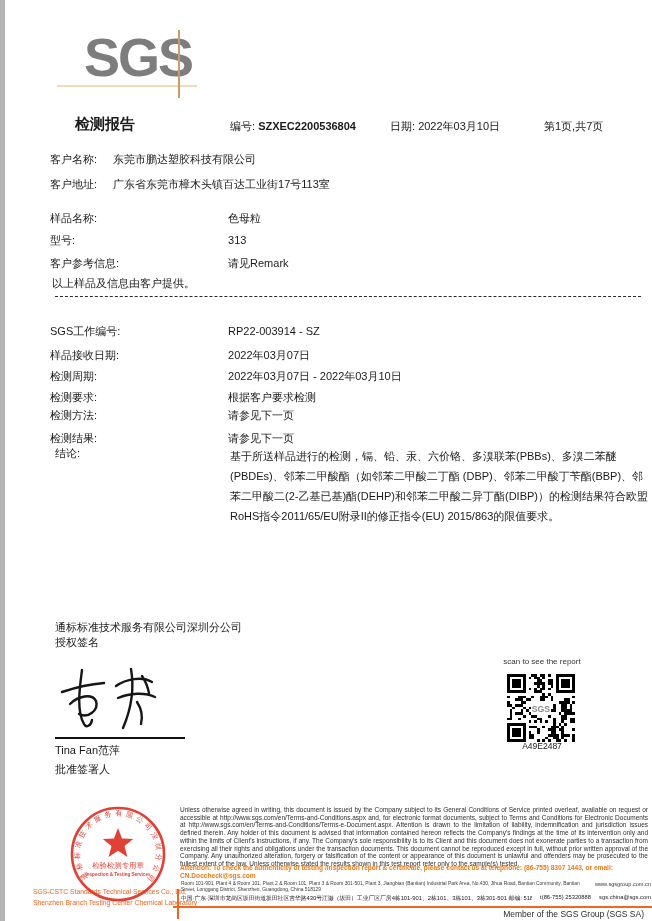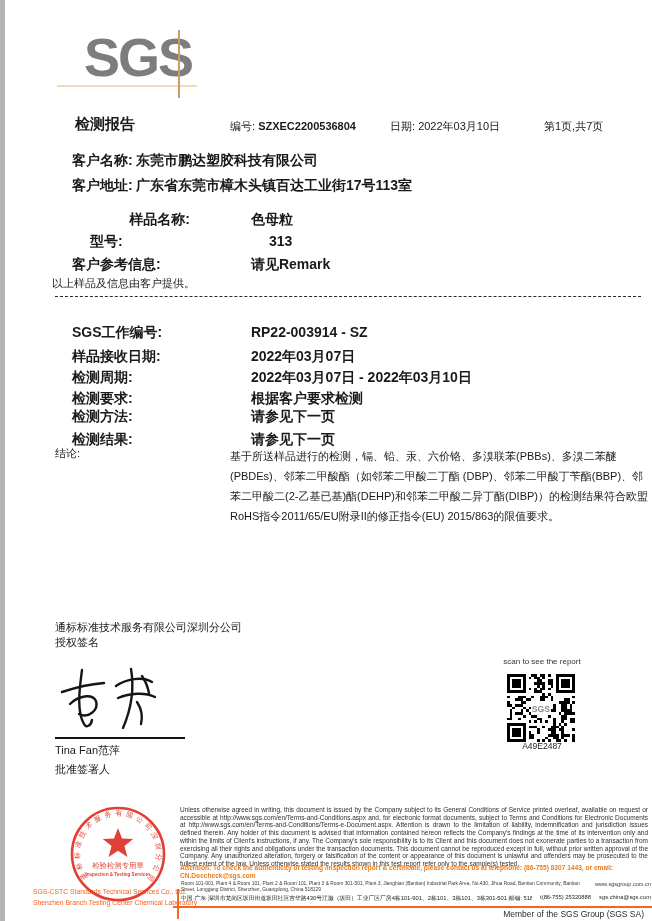--- a/index.html
+++ b/index.html
@@ -14,21 +14,21 @@
   .left-strip{left:0;top:0;width:5px;height:921px;background:#b4b4b4;}
   
   .logo{left:84px;top:30px;font-weight:bold;font-size:54px;letter-spacing:-2px;color:#7d7d7d;line-height:1;}
   .logo-hline{left:57px;top:85px;width:140px;height:2px;background:#f3d9b9;}
   .logo-vline{left:178px;top:30px;width:2px;height:68px;background:#c99d66;}
   
   .report-title{left:55px;top:115px;font-size:15px;font-weight:bold;margin-left:20px;}
   .hdr{font-size:11px;top:119px;white-space:nowrap;}
   .hdr b{font-weight:600;}
   
-  .row{position:absolute;left:72px;font-size:14px;white-space:nowrap;font-weight:bold;}
+  .row{position:absolute;left:50px;font-size:11px;white-space:nowrap;}
   .row .lbl{display:inline-block;}
   .w-client{width:60px;}
   .w-wide{width:175px;}
   .dashline{left:55px;top:296px;width:586px;border-top:1.5px dashed #2a2a2a;}
   .note{left:52px;top:276px;font-size:11px;}
   .conclusion-lbl{left:55px;top:446px;font-size:11px;}
   .conclusion{left:230px;top:446px;width:420px;font-size:11px;line-height:20px;}
   
   .sig-company{left:55px;top:620px;font-size:11px;}
   .sig-auth{left:55px;top:635px;font-size:11px;}
@@ -71,25 +71,25 @@
 
 <div class="row" style="top:152px;">
   <span class="lbl w-client">客户名称:</span>
   <span>东莞市鹏达塑胶科技有限公司</span>
 </div>
 <div class="row" style="top:177px;">
   <span class="lbl w-client">客户地址:</span>
   <span>广东省东莞市樟木头镇百达工业街17号113室</span>
 </div>
 
-<div class="row" style="top:211px;text-align:center;">
+<div class="row" style="top:211px;">
   <span class="lbl w-wide">样品名称:</span>
   <span>色母粒</span>
 </div>
-<div class="row" style="top:233px;margin-left:18px;">
+<div class="row" style="top:233px;">
   <span class="lbl w-wide">型号:</span>
   <span>313</span>
 </div>
 <div class="row" style="top:256px;">
   <span class="lbl w-wide">客户参考信息:</span>
   <span>请见Remark</span>
 </div>
 <div class="abs note">以上样品及信息由客户提供。</div>
 <div class="abs dashline"></div>
 

